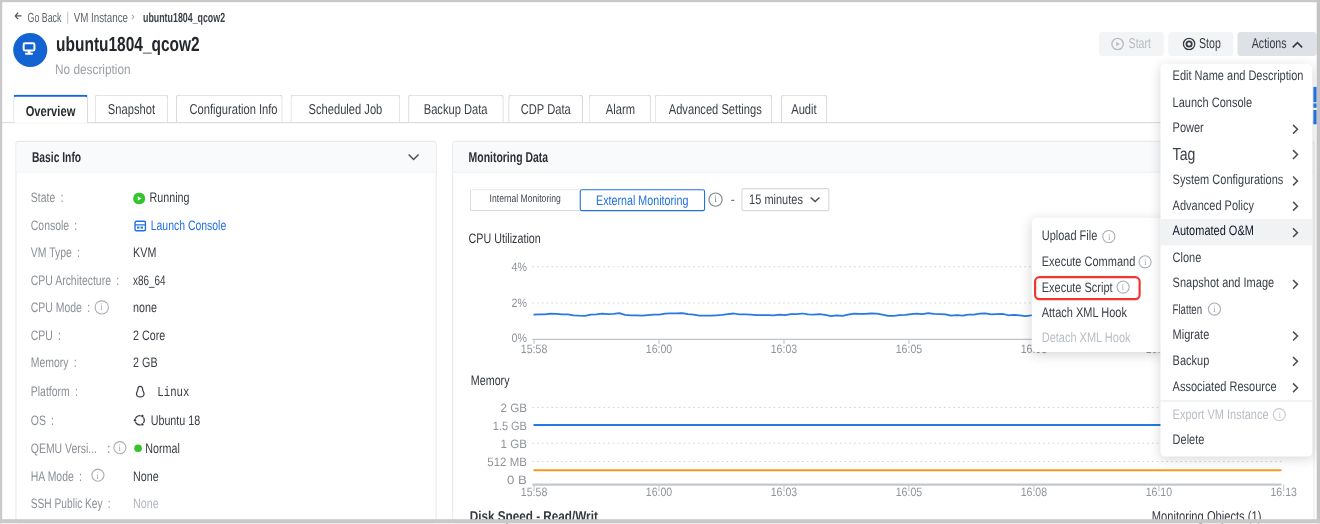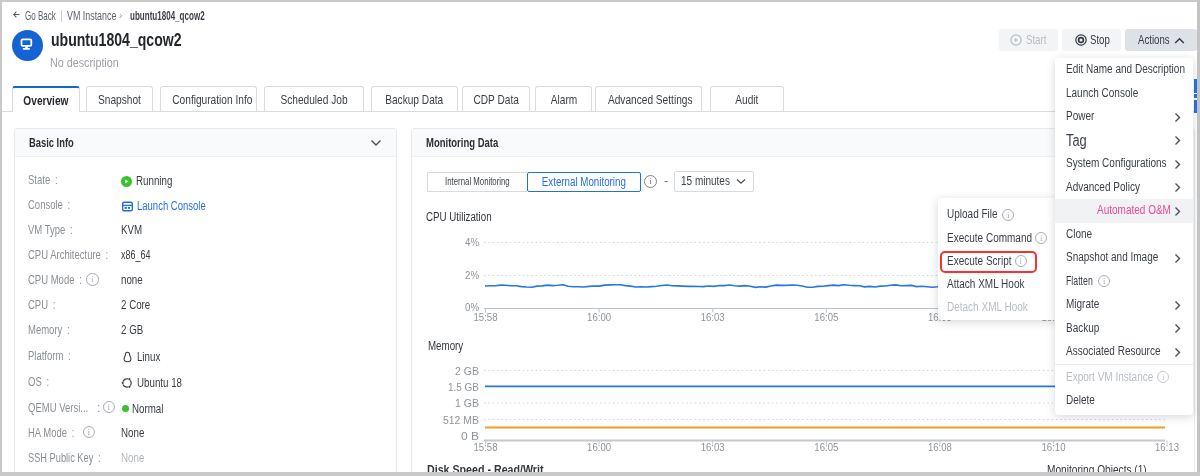--- a/index.html
+++ b/index.html
@@ -50,21 +50,21 @@
     <path d="M1.2 6 L5.5 1.8 L9.8 6" fill="none" stroke="#363b44" stroke-width="1.5"></path>
   </svg>
 <div class="tab" style="left:12px;width:68px;border-top:2px solid #1565d6;font-weight:700;color:#26292f;"><span class="t" style="transform:scaleX(0.78);transform-origin:50% 50%;">Overview</span></div>
 <div class="tab" style="left:86px;width:67px;"><span class="t" style="transform:scaleX(0.78);transform-origin:50% 50%;">Snapshot</span></div>
 <div class="tab" style="left:160px;width:97px;"><span class="t" style="transform:scaleX(0.78);transform-origin:50% 50%;">Configuration Info</span></div>
 <div class="tab" style="left:264px;width:100px;"><span class="t" style="transform:scaleX(0.78);transform-origin:50% 50%;">Scheduled Job</span></div>
 <div class="tab" style="left:371px;width:87px;"><span class="t" style="transform:scaleX(0.78);transform-origin:50% 50%;">Backup Data</span></div>
 <div class="tab" style="left:462px;width:68px;"><span class="t" style="transform:scaleX(0.78);transform-origin:50% 50%;">CDP Data</span></div>
 <div class="tab" style="left:535px;width:57px;"><span class="t" style="transform:scaleX(0.78);transform-origin:50% 50%;">Alarm</span></div>
 <div class="tab" style="left:595px;width:107px;"><span class="t" style="transform:scaleX(0.78);transform-origin:50% 50%;">Advanced Settings</span></div>
-<div class="tab" style="left:710px;width:74px;"><span class="t" style="transform:scaleX(0.78);transform-origin:50% 50%;">Audit</span></div>
+<div class="tab" style="left:710px;width:42px;"><span class="t" style="transform:scaleX(0.78);transform-origin:50% 50%;">Audit</span></div>
 <div class="abs" style="left:0;top:111px;width:1197px;height:1px;background:#d9dbe0;"></div>
 <div class="abs" style="left:13px;top:111px;width:66px;height:1px;background:#fff;"></div>
 <div class="abs" style="left:14px;top:128px;width:383px;height:348px;border:1px solid #e7e9ec;border-radius:3px;background:#fff;">
   <div style="height:28px;background:#f9fafb;border-bottom:1px solid #eef0f2;border-radius:3px 3px 0 0;position:relative;">
     <span style="position:absolute;left:13.5px;top:6px;font-size:13px;font-weight:700;color:#2c3036;"><span class="t" style="transform:scaleX(0.72);transform-origin:0 50%;">Basic Info</span></span>
     <svg width="12" height="8" viewBox="0 0 12 8" style="position:absolute;right:14px;top:10px;">
         <path d="M1.5 1.5 L6 6 L10.5 1.5" fill="none" stroke="#4b5058" stroke-width="1.4"></path>
       </svg>
   </div>
 </div>
@@ -84,21 +84,21 @@
 <div class="row val" style="left:121px;top:220px;"><span class="t" style="transform:scaleX(0.78);transform-origin:0 50%;">KVM</span></div>
 <div class="row lbl" style="top:245px;"><span class="t" style="transform:scaleX(0.76);transform-origin:0 50%;">CPU Architecture :</span></div>
 <div class="row val" style="left:121px;top:245px;"><span class="t" style="transform:scaleX(0.72);transform-origin:0 50%;">x86_64</span></div>
 <div class="row lbl" style="top:270px;"><span class="t" style="transform:scaleX(0.76);transform-origin:0 50%;">CPU Mode :</span><i class="icirc" style="left:58px;top:3px;">i</i></div>
 <div class="row val" style="left:121px;top:270px;"><span class="t" style="transform:scaleX(0.78);transform-origin:0 50%;">none</span></div>
 <div class="row lbl" style="top:295px;"><span class="t" style="transform:scaleX(0.76);transform-origin:0 50%;">CPU :</span></div>
 <div class="row val" style="left:121px;top:295px;"><span class="t" style="transform:scaleX(0.78);transform-origin:0 50%;">2 Core</span></div>
 <div class="row lbl" style="top:319.5px;"><span class="t" style="transform:scaleX(0.76);transform-origin:0 50%;">Memory :</span></div>
 <div class="row val" style="left:121px;top:319.5px;"><span class="t" style="transform:scaleX(0.78);transform-origin:0 50%;">2 GB</span></div>
 <div class="row lbl" style="top:345.5px;"><span class="t" style="transform:scaleX(0.76);transform-origin:0 50%;">Platform :</span></div>
-<div class="row" style="left:122px;top:345.5px;"><svg width="11" height="12" viewBox="0 0 11 12" style="vertical-align:-2px;">
+<div class="row" style="left:122px;top:345.5px;font-family:Liberation Mono, monospace;"><svg width="11" height="12" viewBox="0 0 11 12" style="vertical-align:-2px;">
       <path d="M5.5 1.2 C4 1.2 3.4 2.3 3.4 3.6 C3.4 4.8 2.4 6 2.1 7.6 C1.8 9.3 3 10.8 5.5 10.8 C8 10.8 9.2 9.3 8.9 7.6 C8.6 6 7.6 4.8 7.6 3.6 C7.6 2.3 7 1.2 5.5 1.2 Z" fill="none" stroke="#3a3f48" stroke-width="1.1"></path>
     </svg> <span class="val"><span class="t" style="transform:scaleX(0.78);transform-origin:0 50%;">Linux</span></span></div>
 <div class="row lbl" style="top:371.5px;"><span class="t" style="transform:scaleX(0.76);transform-origin:0 50%;">OS :</span></div>
 <div class="row" style="left:121px;top:371.5px;"><svg width="12" height="12" viewBox="0 0 12 12" style="vertical-align:-2px;">
       <circle cx="6" cy="6" r="4.2" fill="none" stroke="#3a3f48" stroke-width="1.2"></circle>
       <circle cx="1.7" cy="6" r="1.6" fill="#fff"></circle>
       <circle cx="1.7" cy="6" r="1.1" fill="#3a3f48"></circle>
       <circle cx="8.4" cy="2.2" r="1.6" fill="#fff"></circle>
       <circle cx="8.4" cy="2.2" r="1.1" fill="#3a3f48"></circle>
       <circle cx="8.4" cy="9.8" r="1.6" fill="#fff"></circle>
@@ -209,21 +209,21 @@
       <path d="M1.5 1.5 L5.5 5.5 L1.5 9.5" fill="none" stroke="#4b5058" stroke-width="1.4"></path>
     </svg>
   </div>
 <div class="abs" style="left:1055px;top:175.7px;width:138px;height:23.5px;">
     <span style="position:absolute;left:11px;top:0;height:23.5px;line-height:23.5px;font-size:12.5px;color:#3a3f48;white-space:nowrap;"><span class="t" style="transform:scaleX(0.8);transform-origin:0 50%;">Advanced Policy</span></span>
     <svg width="7" height="11" viewBox="0 0 7 11" style="position:absolute;right:12px;top:6.5px;">
       <path d="M1.5 1.5 L5.5 5.5 L1.5 9.5" fill="none" stroke="#4b5058" stroke-width="1.4"></path>
     </svg>
   </div>
 <div class="abs" style="left:1055px;top:199.2px;width:138px;height:23.5px;">
-    <span style="position:absolute;left:11px;top:0;height:23.5px;line-height:23.5px;font-size:12.5px;color:#ec4899;white-space:nowrap;margin-left:31px;"><span class="t" style="transform:scaleX(0.8);transform-origin:0 50%;">Automated O&amp;M</span></span>
+    <span style="position:absolute;left:11px;top:0;height:23.5px;line-height:23.5px;font-size:12.5px;color:#0f172a;white-space:nowrap;"><span class="t" style="transform:scaleX(0.8);transform-origin:0 50%;">Automated O&amp;M</span></span>
     <svg width="7" height="11" viewBox="0 0 7 11" style="position:absolute;right:12px;top:6.5px;">
       <path d="M1.5 1.5 L5.5 5.5 L1.5 9.5" fill="none" stroke="#4b5058" stroke-width="1.4"></path>
     </svg>
   </div>
 <div class="abs" style="left:1055px;top:222.7px;width:122px;height:23.5px;text-align:center;">
     <span style="position:absolute;left:11px;top:0;height:23.5px;line-height:23.5px;font-size:12.5px;color:#3a3f48;white-space:nowrap;"><span class="t" style="transform:scaleX(0.8);transform-origin:0 50%;">Clone</span></span>
   </div>
 <div class="abs" style="left:1055px;top:246.2px;width:138px;height:23.5px;">
     <span style="position:absolute;left:11px;top:0;height:23.5px;line-height:23.5px;font-size:12.5px;color:#3a3f48;white-space:nowrap;"><span class="t" style="transform:scaleX(0.8);transform-origin:0 50%;">Snapshot and Image</span></span>
     <svg width="7" height="11" viewBox="0 0 7 11" style="position:absolute;right:12px;top:6.5px;">

